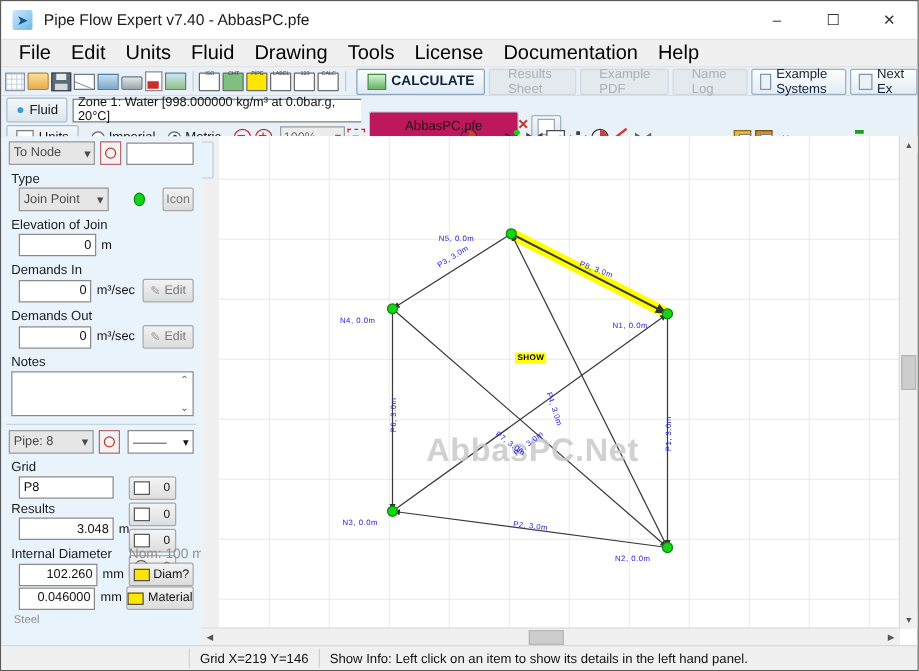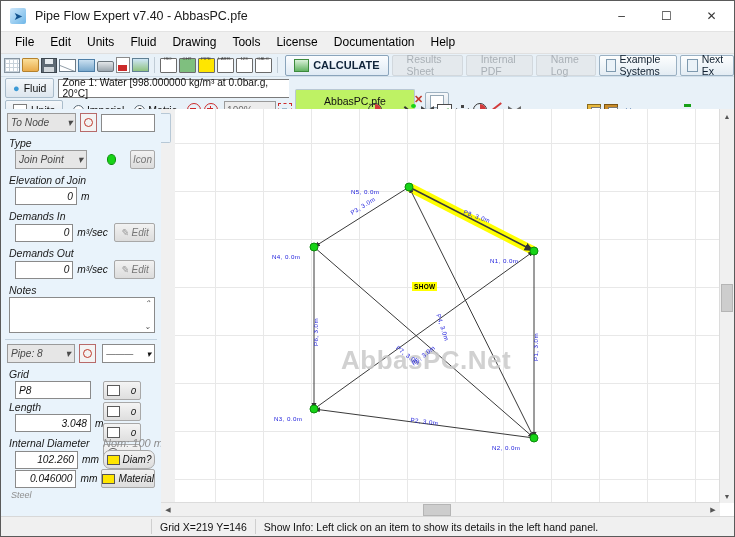--- a/index.html
+++ b/index.html
@@ -19,21 +19,21 @@
     display:flex;align-items:center;justify-content:center;
     font-size:11px;color:#12538f;
   }
   .title-text{font-size:12.5px;color:#1a1a1a;}
   .wincontrols{position:absolute;right:0;top:0;height:30px;display:flex;}
   .wc{width:45px;height:30px;display:flex;align-items:center;justify-content:center;
       font-size:12px;color:#333;}
   
   .menubar{height:21px;background:#f0f0f0;display:flex;align-items:center;
     padding-left:6px;border-bottom:1px solid #e0e0e0;}
-  .menu-item{font-size:12px;color:#000;padding:2px 8px;line-height:15px;}
+  .menu-item{font-size:16px;color:#000;padding:2px 8px;line-height:15px;}
   
   .tbrow1{height:22px;background:#e8f1f8;display:flex;align-items:center;
      border-bottom:1px solid #d2dfe9;}
   .tb-ico{width:19px;height:18px;margin:0 1px;display:flex;align-items:center;
      justify-content:center;position:relative;}
   .tb-sep{width:1px;height:16px;background:#c0ccd6;margin:0 4px;}
   .ico-box{width:15px;height:13px;border:1px solid #6b6b6b;border-radius:1px;}
   .sm-lbl{position:absolute;top:0;left:0;right:0;font-size:4.3px;text-align:center;
      color:#3a3a3a;letter-spacing:0px;font-family:"Liberation Sans",sans-serif;}
   .calc-btn{
@@ -58,21 +58,21 @@
     background:linear-gradient(#f4f7fa,#dde6ee);border:1px solid #a9bccb;border-radius:2px;
     font-size:10.5px;color:#111;
   }
   .fluid-select{
     margin-left:4px;height:17px;width:240px;background:#fff;border:1px solid #7a7a7a;
     display:flex;align-items:center;justify-content:space-between;font-size:10.2px;color:#111;
     padding:0 3px;
   }
   .tabarea{position:absolute;left:288px;right:0;top:0;height:44px;background:#e8f1f8;}
   .doctab{
-    position:absolute;left:6px;top:12px;height:21px;width:118px;background:#bef264;
+    position:absolute;left:6px;top:12px;height:21px;width:118px;background:#be185d;
     border:1px solid #b9c8d4;border-bottom:none;border-radius:2px 2px 0 0;
     display:flex;align-items:center;justify-content:center;font-size:10.5px;color:#111;
   }
   .tabclose{position:absolute;left:125px;top:16px;font-size:11px;color:#c0392b;font-weight:bold;}
   .newtab{position:absolute;left:136px;top:15px;width:22px;height:16px;
     background:linear-gradient(#f6f8fa,#dce5ec);border:1px solid #9fb2c1;border-radius:2px;
     display:flex;align-items:center;justify-content:center;}
   
   .tbrow3{height:22px;background:#e8f1f8;display:flex;align-items:center;
      border-bottom:1px solid #ccd8e2;}
@@ -81,21 +81,21 @@
      display:flex;align-items:center;justify-content:center;}
   .radio .r .dot{width:4px;height:4px;border-radius:50%;background:#1a1a1a;}
   .zoombox{height:16px;width:56px;background:#ececec;border:1px solid #9a9a9a;
      display:flex;align-items:center;justify-content:space-between;padding:0 2px;
      font-size:10px;color:#6c6c6c;margin-left:4px;}
   .dtool{width:19px;height:18px;margin:0 1px;display:flex;align-items:center;justify-content:center;}
   .dtool.sel{background:#cfe6fb;border:1px solid #7eb4e0;border-radius:2px;}
   
   .leftpanel{
     position:absolute;left:0;top:108px;width:160px;bottom:2px;background:#e9f3fb;
-    border-right:1px solid #b7c8d6;overflow:hidden;font-style:italic;
+    border-right:1px solid #b7c8d6;overflow:hidden;
   }
   .lp-row{display:flex;align-items:center;padding:4px 6px 0 6px;}
   .lp-label{font-size:10.5px;color:#1a1a1a;margin:5px 0 1px 8px;}
   .combo{
     height:17px;background:#e6e6e6;border:1px solid #9a9a9a;display:flex;align-items:center;
     justify-content:space-between;padding:0 3px;font-size:10.2px;color:#4a4a4a;
   }
   .txt{
     height:16px;background:#fff;border:1px solid #8a8a8a;font-size:10.2px;color:#111;
     display:flex;align-items:center;justify-content:flex-end;padding:0 3px;
@@ -238,21 +238,21 @@
       <div class="ico-box" style="background:#fff;"></div>
       <div class="sm-lbl">CALC</div>
     </div>
     <div class="tb-sep"></div>
 
     <div class="calc-btn">
       <span style="display:inline-block;width:13px;height:11px;background:linear-gradient(#d8f0d8,#63b463);border:1px solid #3c8a3c;"></span>
       <span>CALCULATE</span>
     </div>
     <div class="dis-btn">Results Sheet</div>
-    <div class="dis-btn">Internal PDF</div>
+    <div class="dis-btn">Example PDF</div>
     <div class="dis-btn">Name Log</div>
     <div class="act-btn">
       <span style="display:inline-block;width:12px;height:11px;background:#eaf2f8;border:1px solid #7e99ae;"></span>
       <span>Example Systems</span>
     </div>
     <div class="act-btn">
       <span style="display:inline-block;width:12px;height:11px;background:#eaf2f8;border:1px solid #7e99ae;"></span>
       <span>Next Ex</span>
     </div>
   </div>
@@ -515,34 +515,34 @@
           <span style="position:absolute;left:3px;top:3px;width:11px;height:9px;background:#fff;border:1px solid #5a5a5a;"></span>
           <span>0</span>
         </div>
         <div class="cntbtn">
           <span style="position:absolute;left:3px;top:3px;width:10px;height:10px;border-radius:50%;background:#fff;border:1px solid #5a5a5a;"></span>
           <span>0</span>
         </div>
       </div>
     </div>
 
-    <div class="lp-label" style="margin-top:-62px;">Length</div>
+    <div class="lp-label" style="margin-top:-62px;">Results</div>
     <div class="lp-row" style="padding-top:0;">
       <div class="txt" style="width:68px;margin-left:8px;">3.048</div>
       <span class="unit">m</span>
     </div>
 
     <div class="lp-label">Internal Diameter</div>
     <div style="position:absolute;left:104px;top:0;"></div>
     <div class="lp-row" style="padding-top:0;">
       <div class="txt" style="width:68px;margin-left:8px;">102.260</div>
       <span class="unit">mm</span>
       <div style="position:relative;margin-left:4px;">
         <div style="position:absolute;top:-13px;left:0;font-size:11px;color:#8e8e8e;white-space:nowrap;">Nom: 100 mm</div>
-        <div class="gbtn on" style="width:50px;border-radius:7px;">
+        <div class="gbtn on" style="width:50px;">
           <span style="display:inline-block;width:11px;height:8px;background:#ffe600;border:1px solid #555;"></span>
           <span>Diam?</span>
         </div>
       </div>
     </div>
 
     <div class="lp-row" style="padding-top:0;">
       <div class="txt" style="width:68px;margin-left:8px;">0.046000</div>
       <span class="unit">mm</span>
       <div class="gbtn on" style="width:58px;margin-left:4px;">

